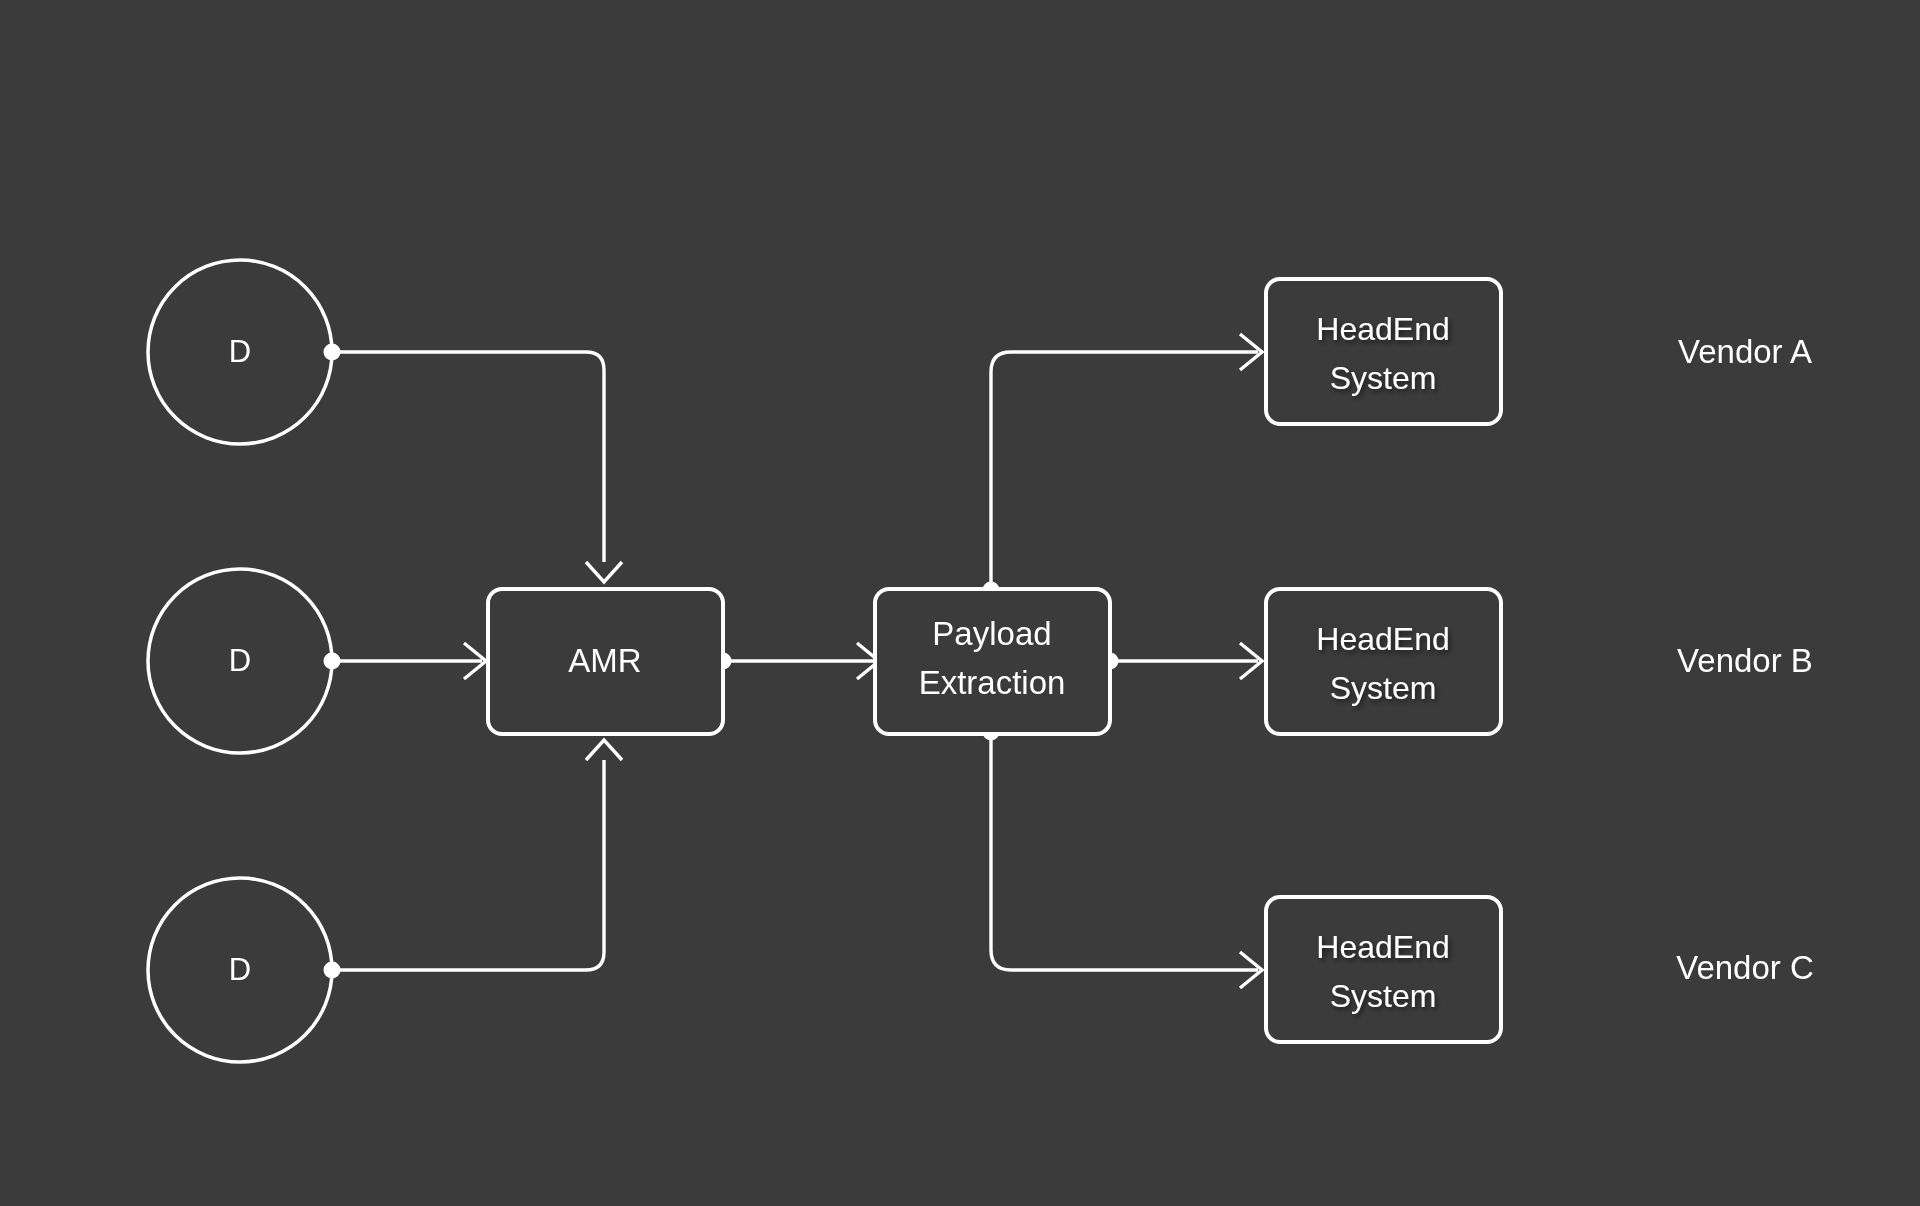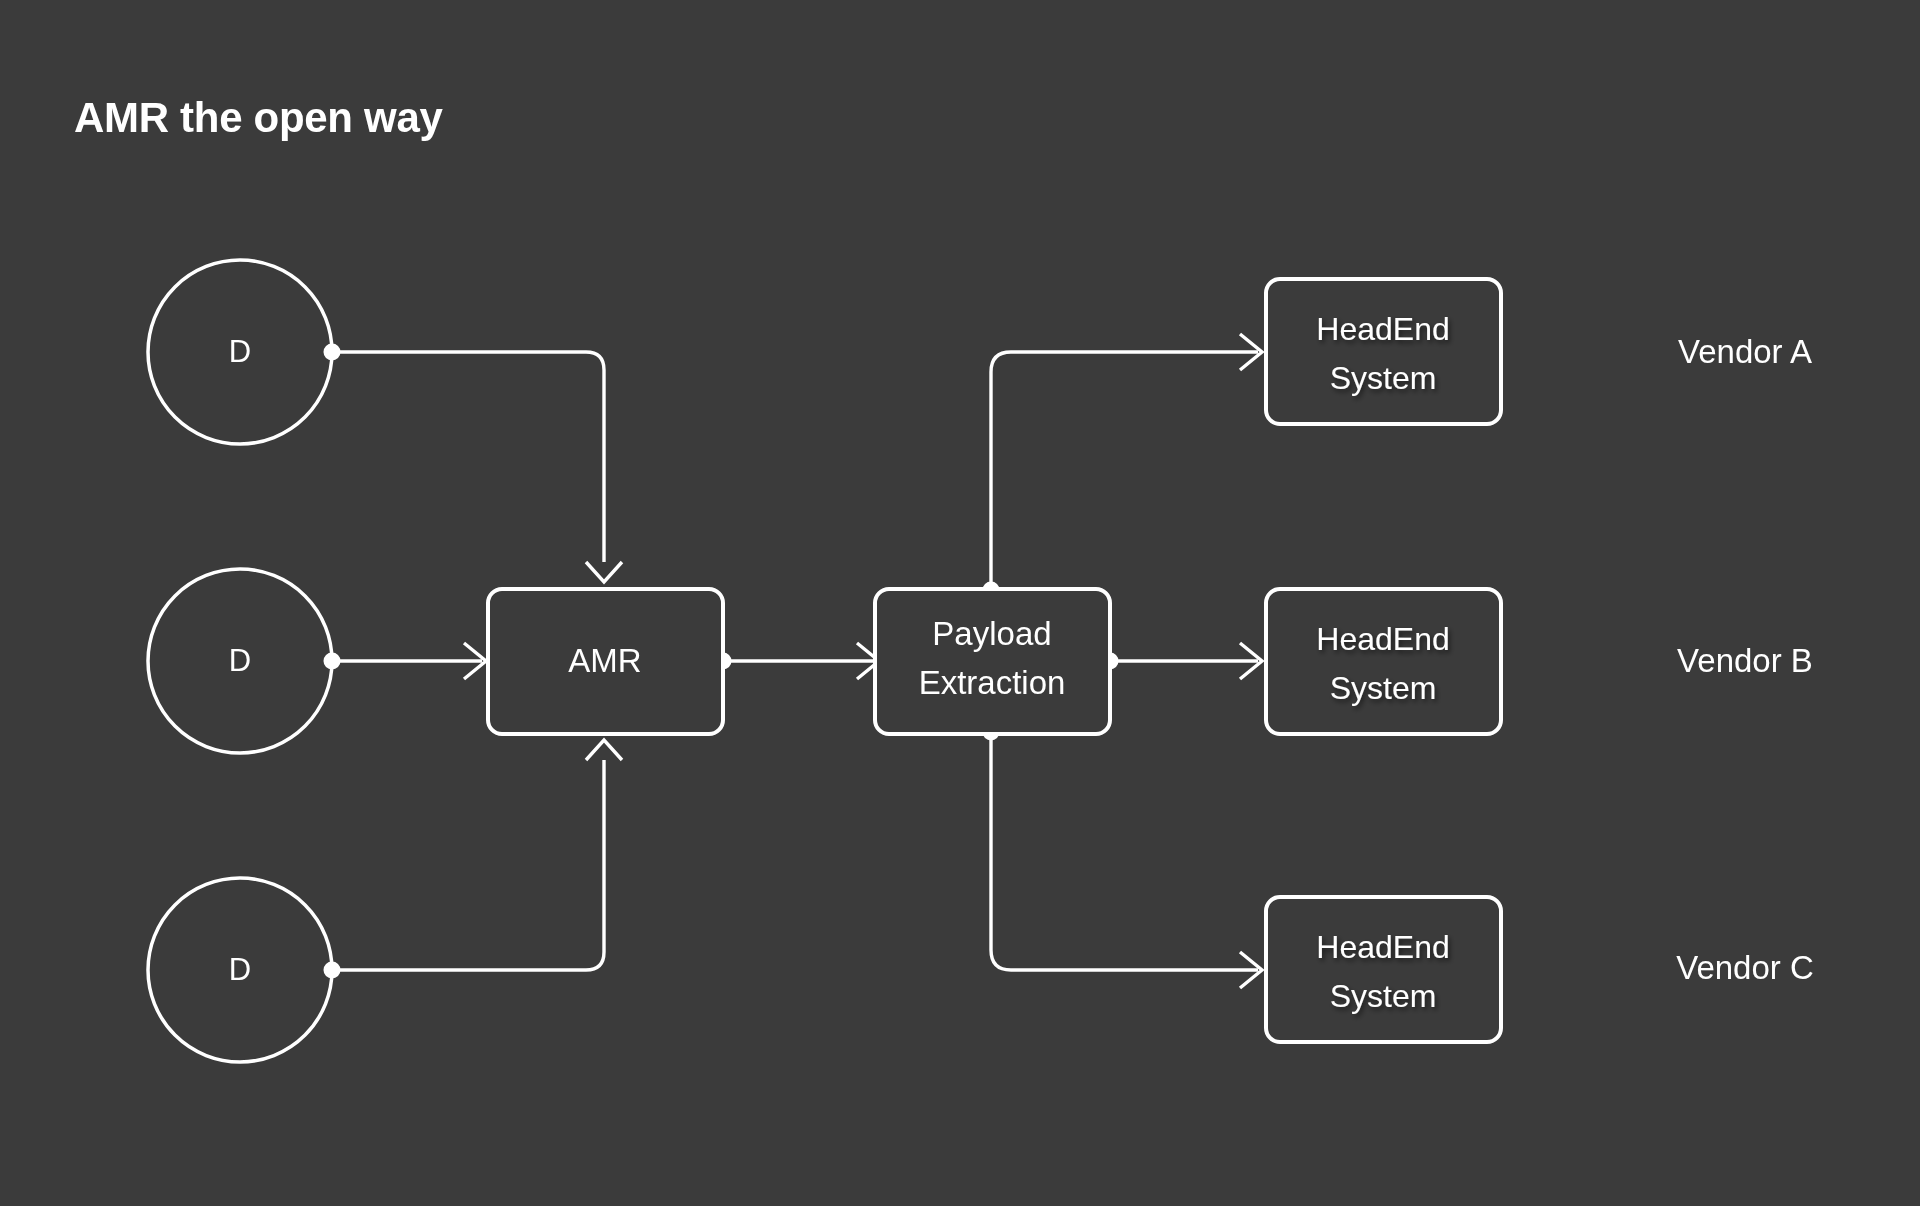--- a/index.html
+++ b/index.html
@@ -92,21 +92,20 @@
     font-size: 33px;
     text-anchor: middle;
     dominant-baseline: middle;
   }
 </style>
 </head>
 <body>
 
 <div id="slide">
 
-  <div id="slide-title">AMR the open way</div>
 
   <svg id="diagram-svg" viewBox="0 0 1920 1206">
 
     <defs>
       <filter id="softshadow" x="-40%" y="-40%" width="180%" height="180%">
         <feDropShadow dx="2" dy="3" stdDeviation="2.5" flood-color="#000000" flood-opacity="0.55"></feDropShadow>
       </filter>
     </defs>
 
     <g>

